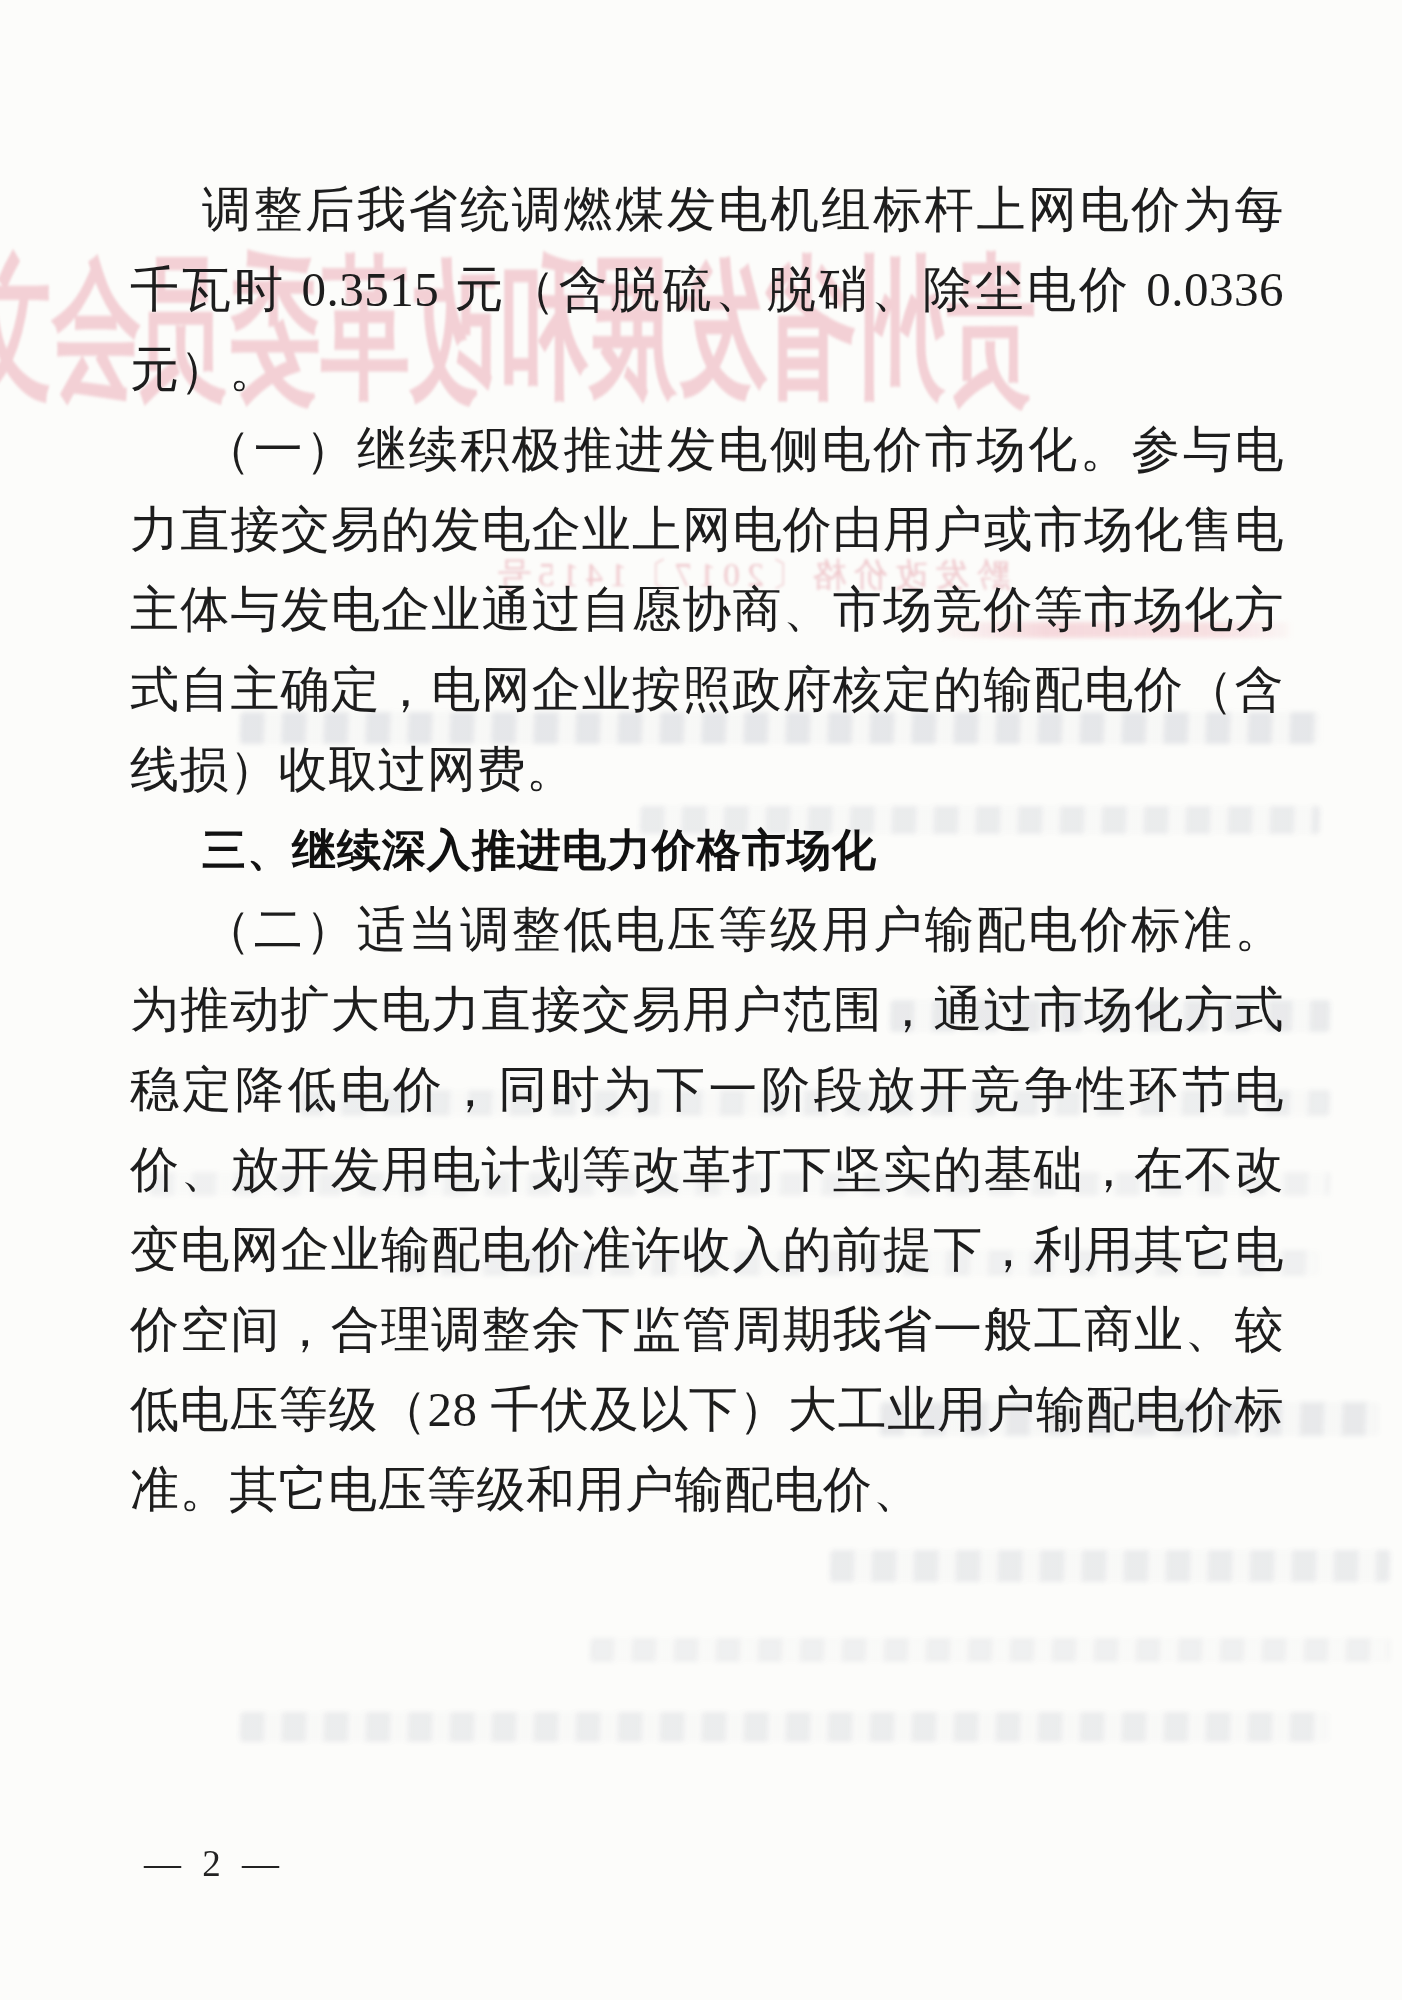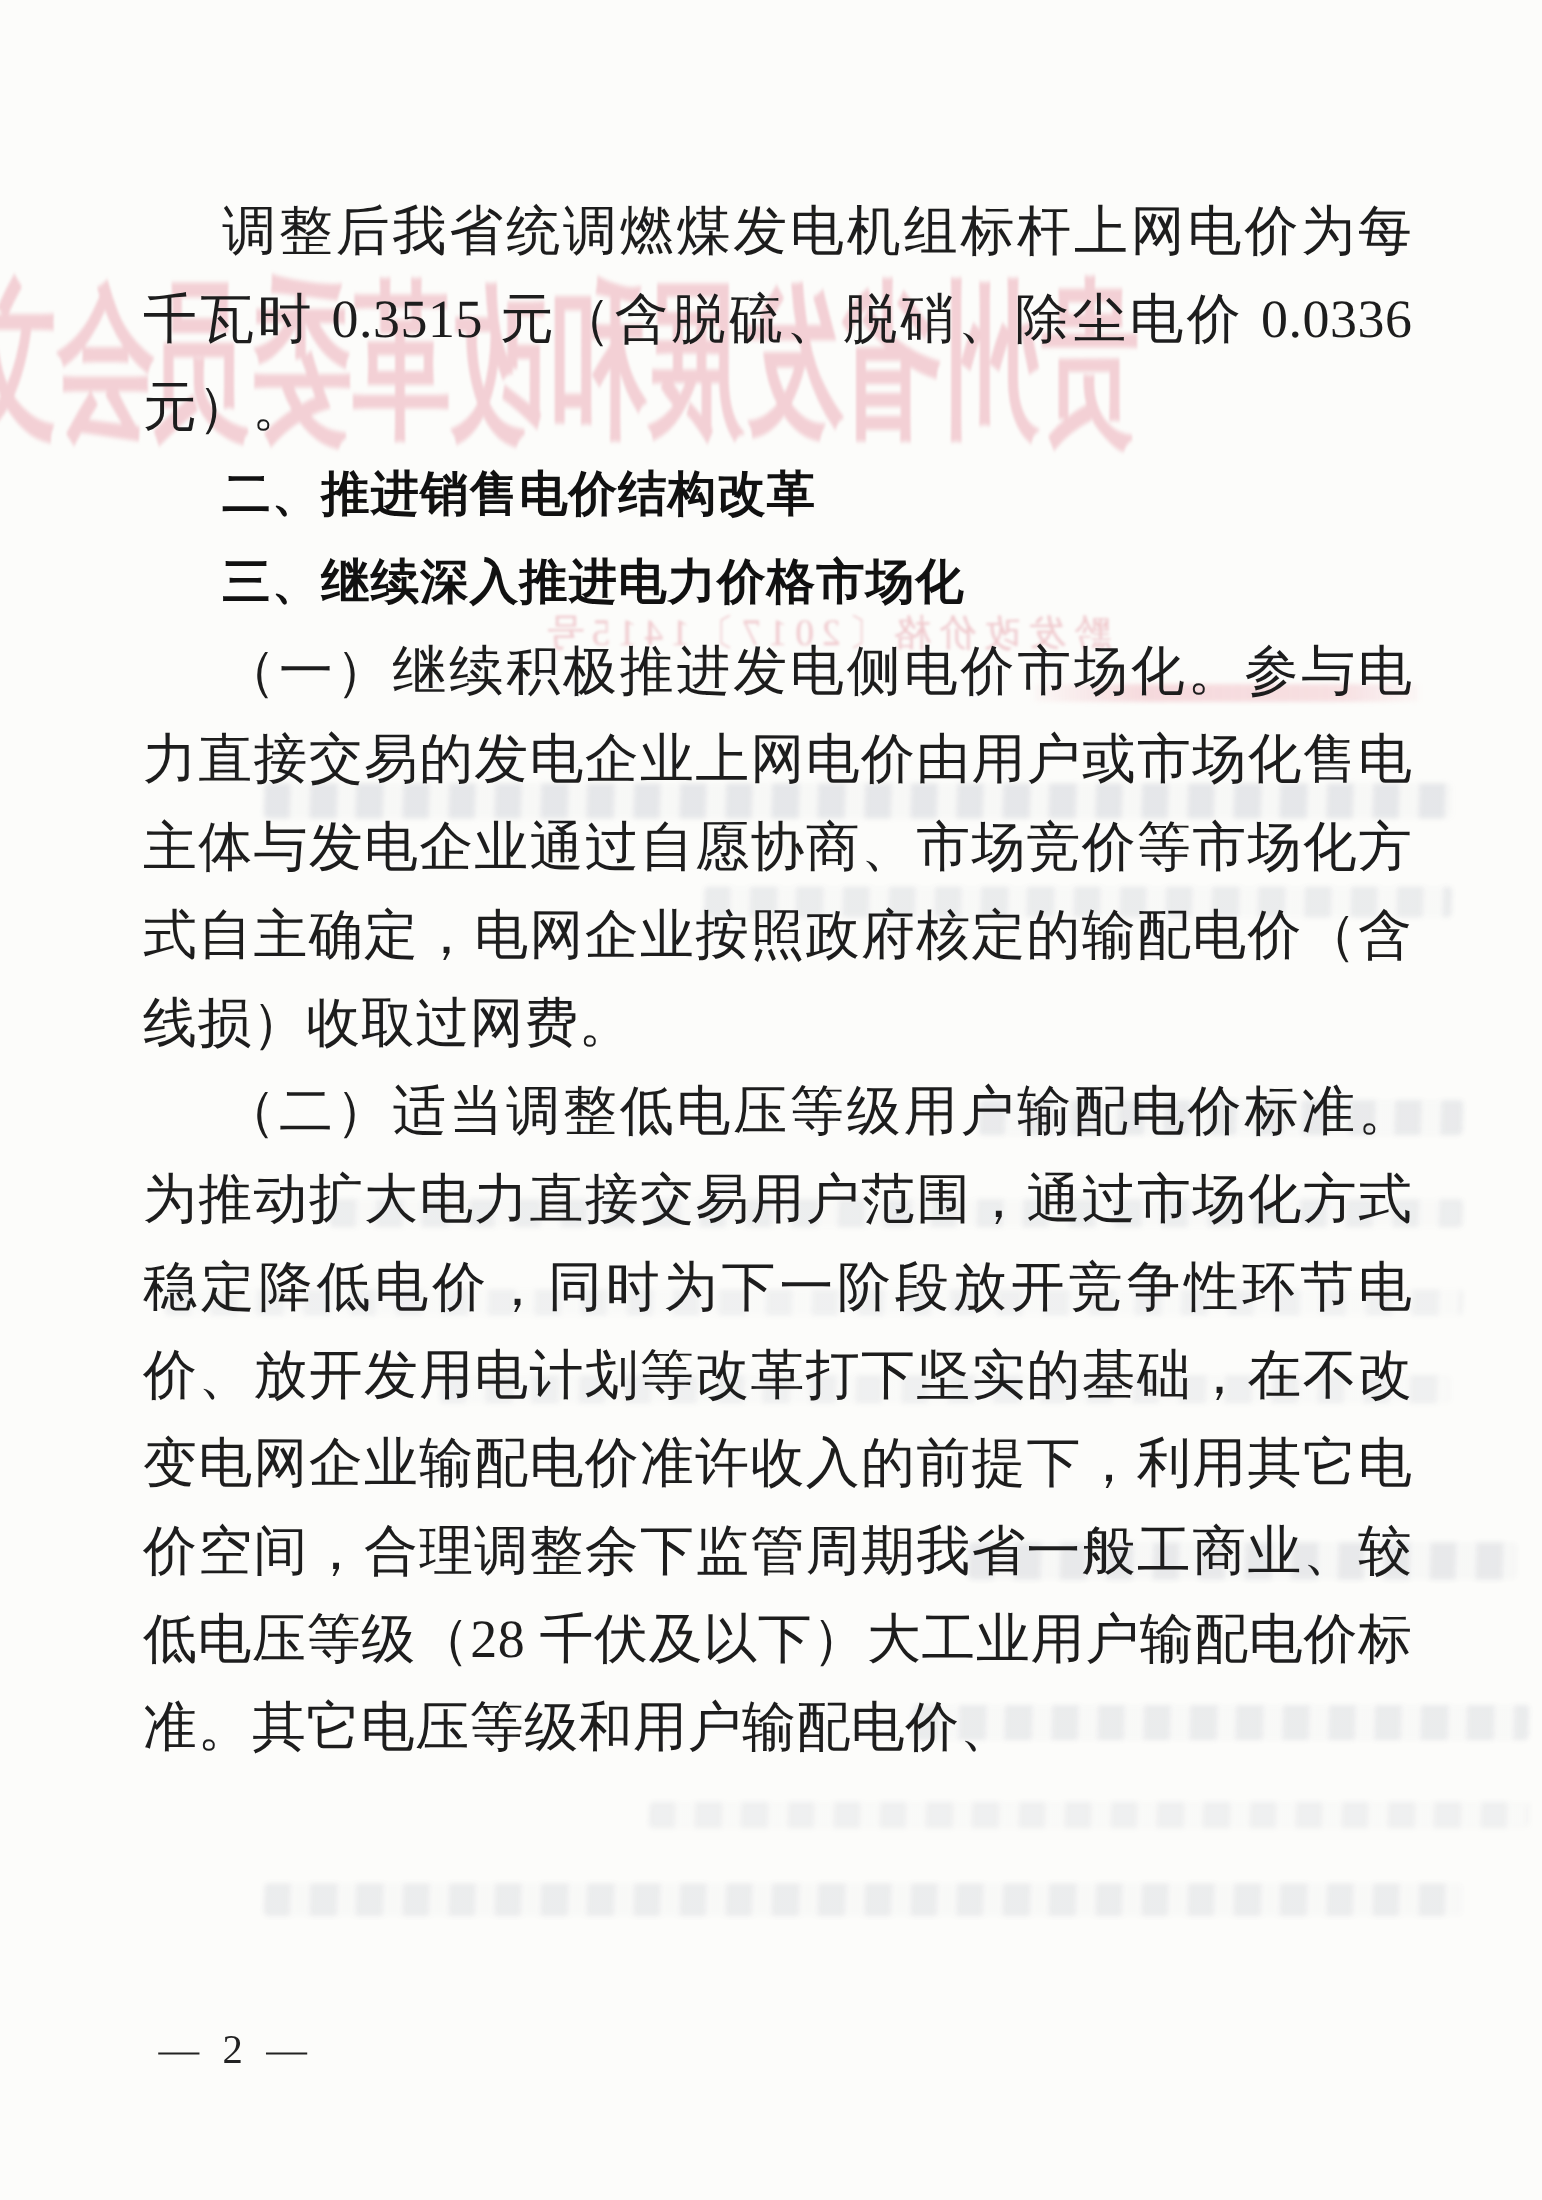--- a/index.html
+++ b/index.html
@@ -87,20 +87,19 @@
     <div class="gray-band" style="top:1172px;left:150px;width:1180px;height:24px;opacity:.55;"></div>
     <div class="gray-band" style="top:1250px;left:400px;width:920px;height:26px;opacity:.6;"></div>
     <div class="gray-band" style="top:1402px;left:880px;width:500px;height:34px;opacity:.9;"></div>
     <div class="gray-band" style="top:1550px;left:830px;width:560px;height:32px;opacity:.8;"></div>
     <div class="gray-band" style="top:1638px;left:590px;width:800px;height:24px;opacity:.6;"></div>
     <div class="gray-band" style="top:1712px;left:240px;width:1090px;height:30px;opacity:.75;"></div>
   </div>
 
   <div class="content">
       <p class="para body">调整后我省统调燃煤发电机组标杆上网电价为每千瓦时 0.3515 元（含脱硫、脱硝、除尘电价 0.0336 元）。</p>
-      <p class="para heading">二、推进销售电价结构改革</p>
+      <p class="para body">（一）继续积极推进发电侧电价市场化。参与电力直接交易的发电企业上网电价由用户或市场化售电主体与发电企业通过自愿协商、市场竞价等市场化方式自主确定，电网企业按照政府核定的输配电价（含线损）收取过网费。</p>
       <p class="para heading">三、继续深入推进电力价格市场化</p>
-      <p class="para body">（一）继续积极推进发电侧电价市场化。参与电力直接交易的发电企业上网电价由用户或市场化售电主体与发电企业通过自愿协商、市场竞价等市场化方式自主确定，电网企业按照政府核定的输配电价（含线损）收取过网费。</p>
       <p class="para body">（二）适当调整低电压等级用户输配电价标准。为推动扩大电力直接交易用户范围，通过市场化方式稳定降低电价，同时为下一阶段放开竞争性环节电价、放开发用电计划等改革打下坚实的基础，在不改变电网企业输配电价准许收入的前提下，利用其它电价空间，合理调整余下监管周期我省一般工商业、较低电压等级（28 千伏及以下）大工业用户输配电价标准。其它电压等级和用户输配电价、</p>
     </div>
 
   <div class="page-number">— 2 —</div>
 </div>
 
 </body></html>

